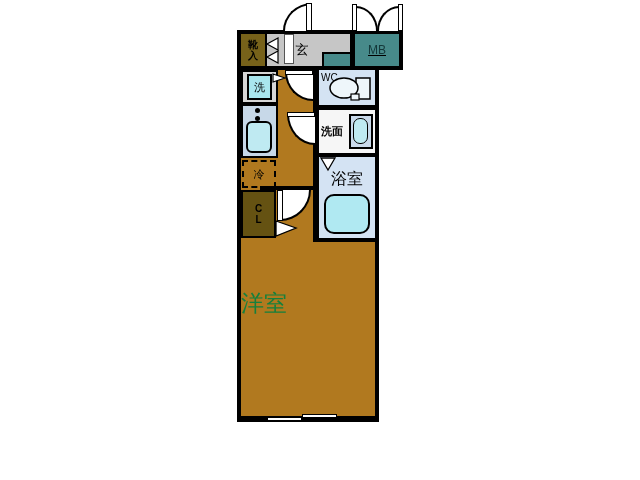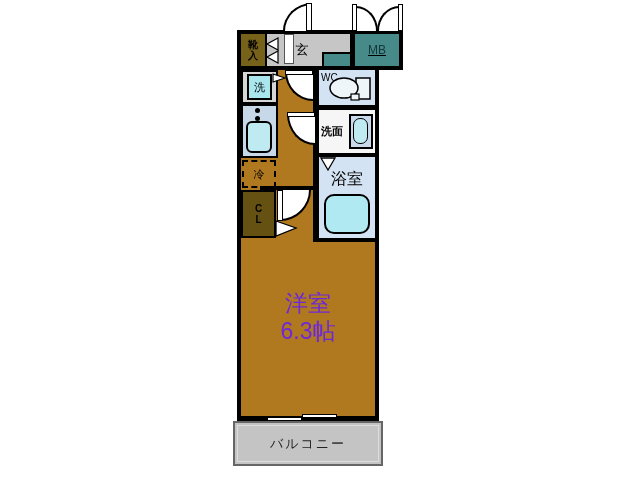--- a/index.html
+++ b/index.html
@@ -109,26 +109,21 @@
   <div class="disk disk-bl" style="left:287px;top:114px;width:28px;height:31px;"></div>
   <div class="leaf" style="left:287px;top:112px;width:28px;height:5px;"></div>
 
   <div class="wall" style="left:260px;top:186px;width:53px;height:4px;"></div>
   <div class="disk disk-br" style="left:280px;top:190px;width:31px;height:31px;"></div>
   <div class="leaf" style="left:277px;top:190px;width:6px;height:31px;"></div>
   <svg style="left:275px;top:220px;" width="22" height="17" viewBox="0 0 22 17">
     <polygon points="1,1 21,8 1,16" fill="#fff" stroke="#000" stroke-width="1.3"></polygon>
   </svg>
 
-  <div class="abs" style="left:241px;top:290px;width:134px;text-align:center;font-size:23px;line-height:1.2;color:#6d28d9;">
+  <div class="abs" style="left:241px;top:290px;width:134px;text-align:left;font-size:23px;line-height:1.2;color:#15803d;">
     <div>洋室</div>
-    <div>6.3帖</div>
   </div>
 
   <div class="abs" style="left:267px;top:417px;width:35px;height:4px;background:#fff;border:1px solid #000;"></div>
   <div class="abs" style="left:302px;top:414px;width:35px;height:4px;background:#fff;border:1px solid #000;"></div>
 
-  <div class="abs" style="left:233px;top:421px;width:150px;height:45px;background:#c4c4c4;border:2px solid #666;">
-    <div class="abs" style="left:2px;top:2px;right:2px;bottom:2px;border:1px solid #dddddd;"></div>
-    <div class="abs lbl" style="left:0;top:0;width:100%;height:100%;font-size:13px;letter-spacing:2px;color:#222;">バルコニー</div>
-  </div>
 
 </div>
 
 </body></html>

